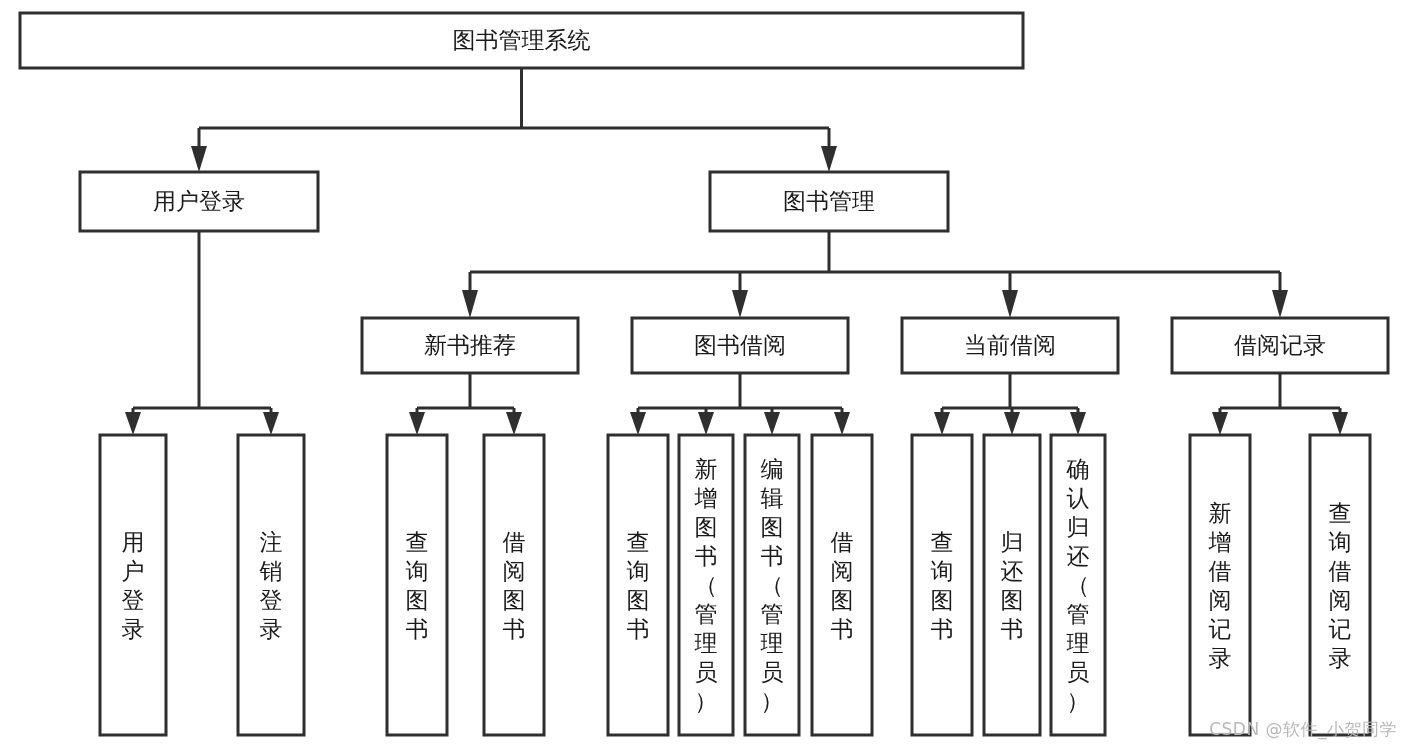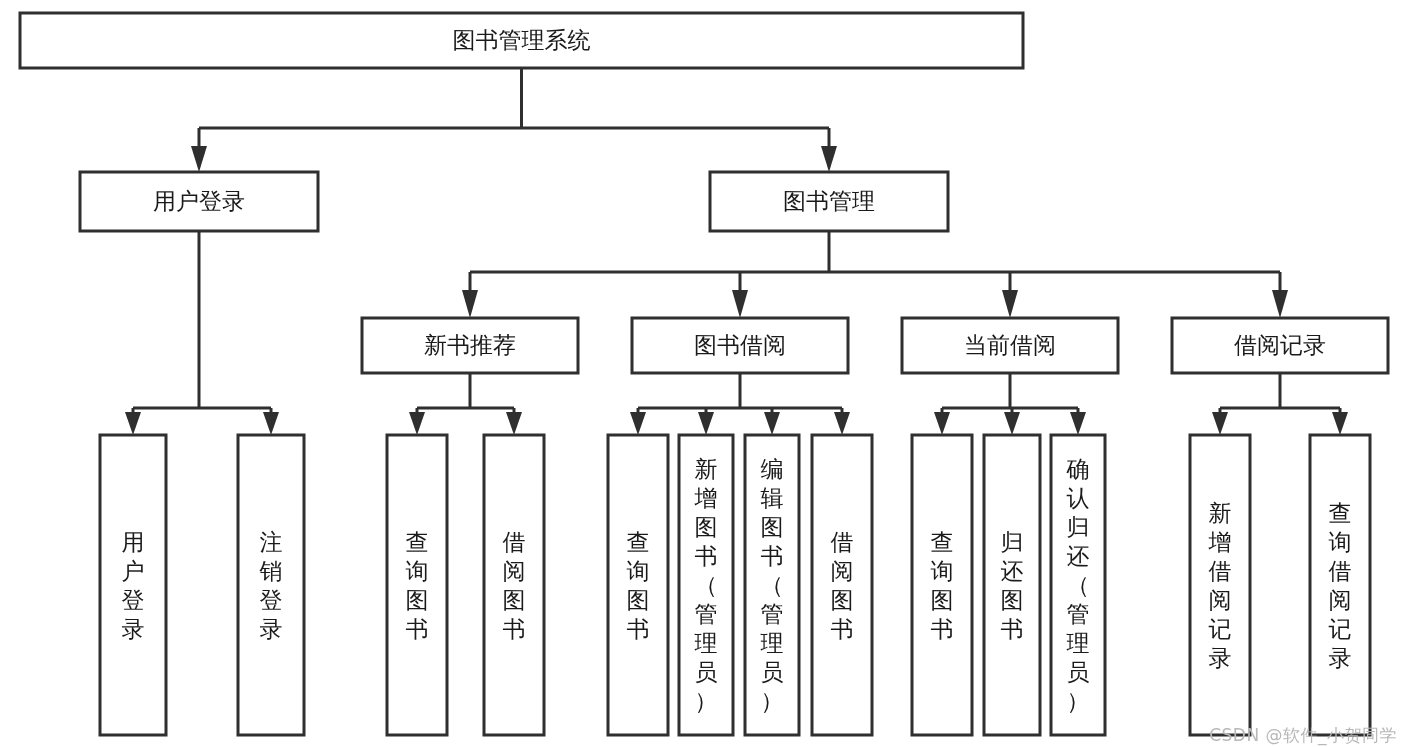--- a/index.html
+++ b/index.html
@@ -52,21 +52,21 @@
   }
   .node-label-v {
     font-family: "DejaVu Sans", "Liberation Sans", sans-serif;
     font-size: 23px;
     fill: #1a1a1a;
     text-anchor: middle;
   }
   .watermark {
     position: absolute;
     right: 8px;
-    bottom: 0;
+    bottom: 6px;
     font-family: "DejaVu Sans", "Liberation Sans", sans-serif;
     font-size: 17px;
     color: #b8b8b8;
     letter-spacing: 0.5px;
     white-space: nowrap;
     user-select: none;
   }
 </style>
 </head>
 <body>

